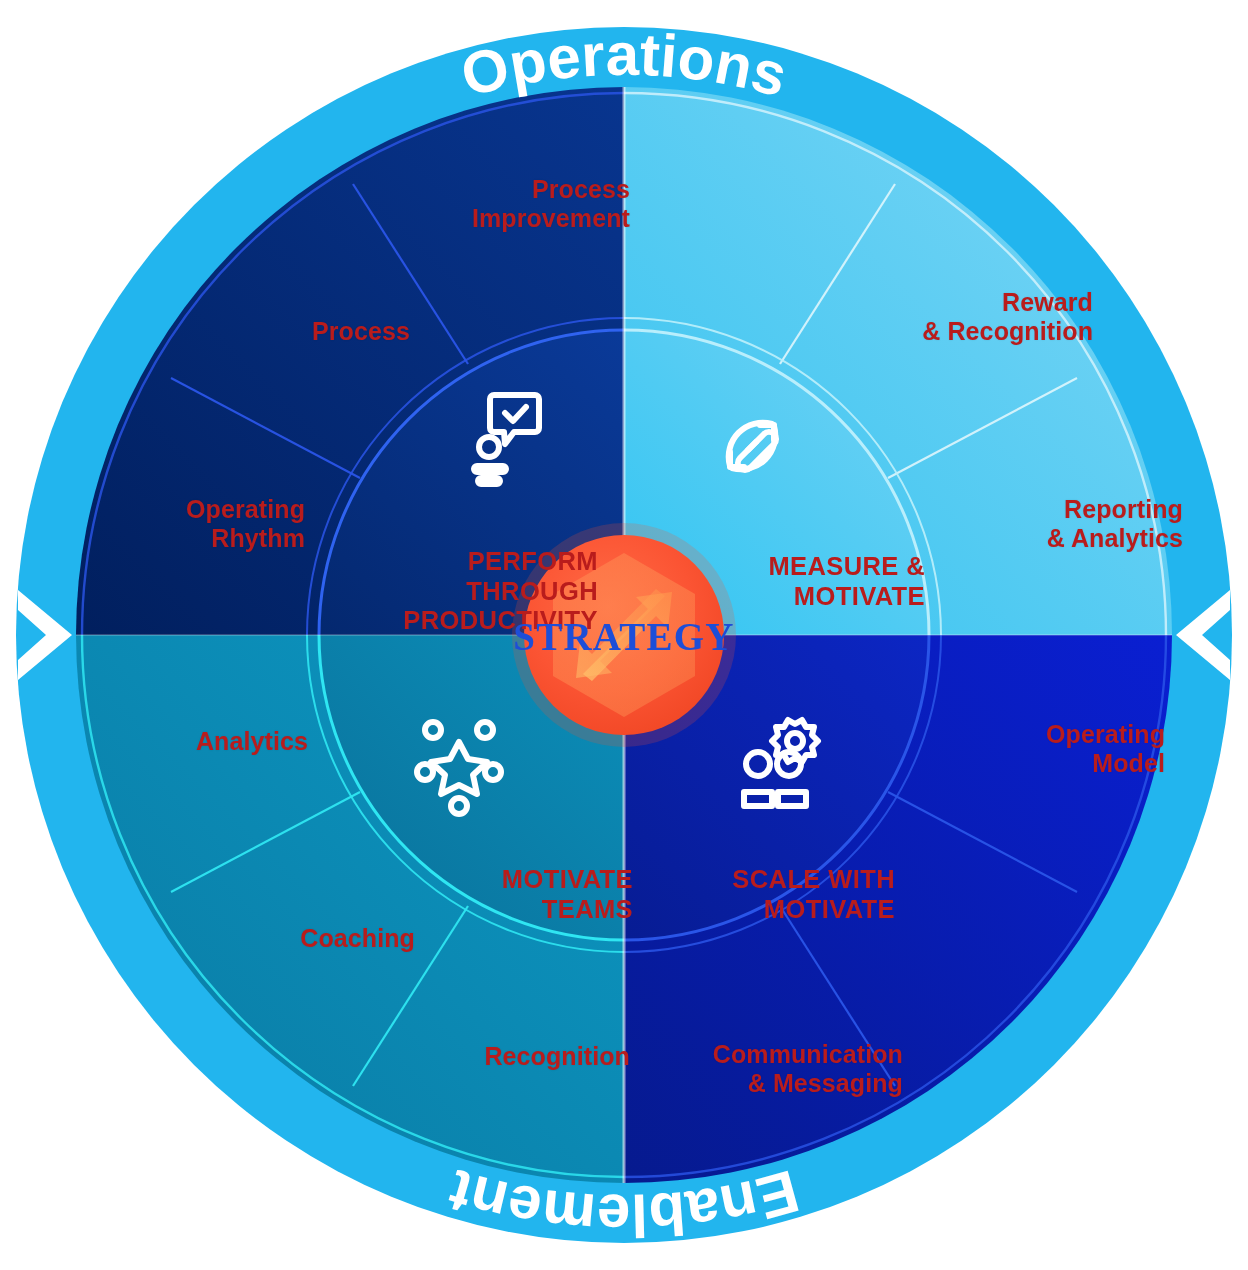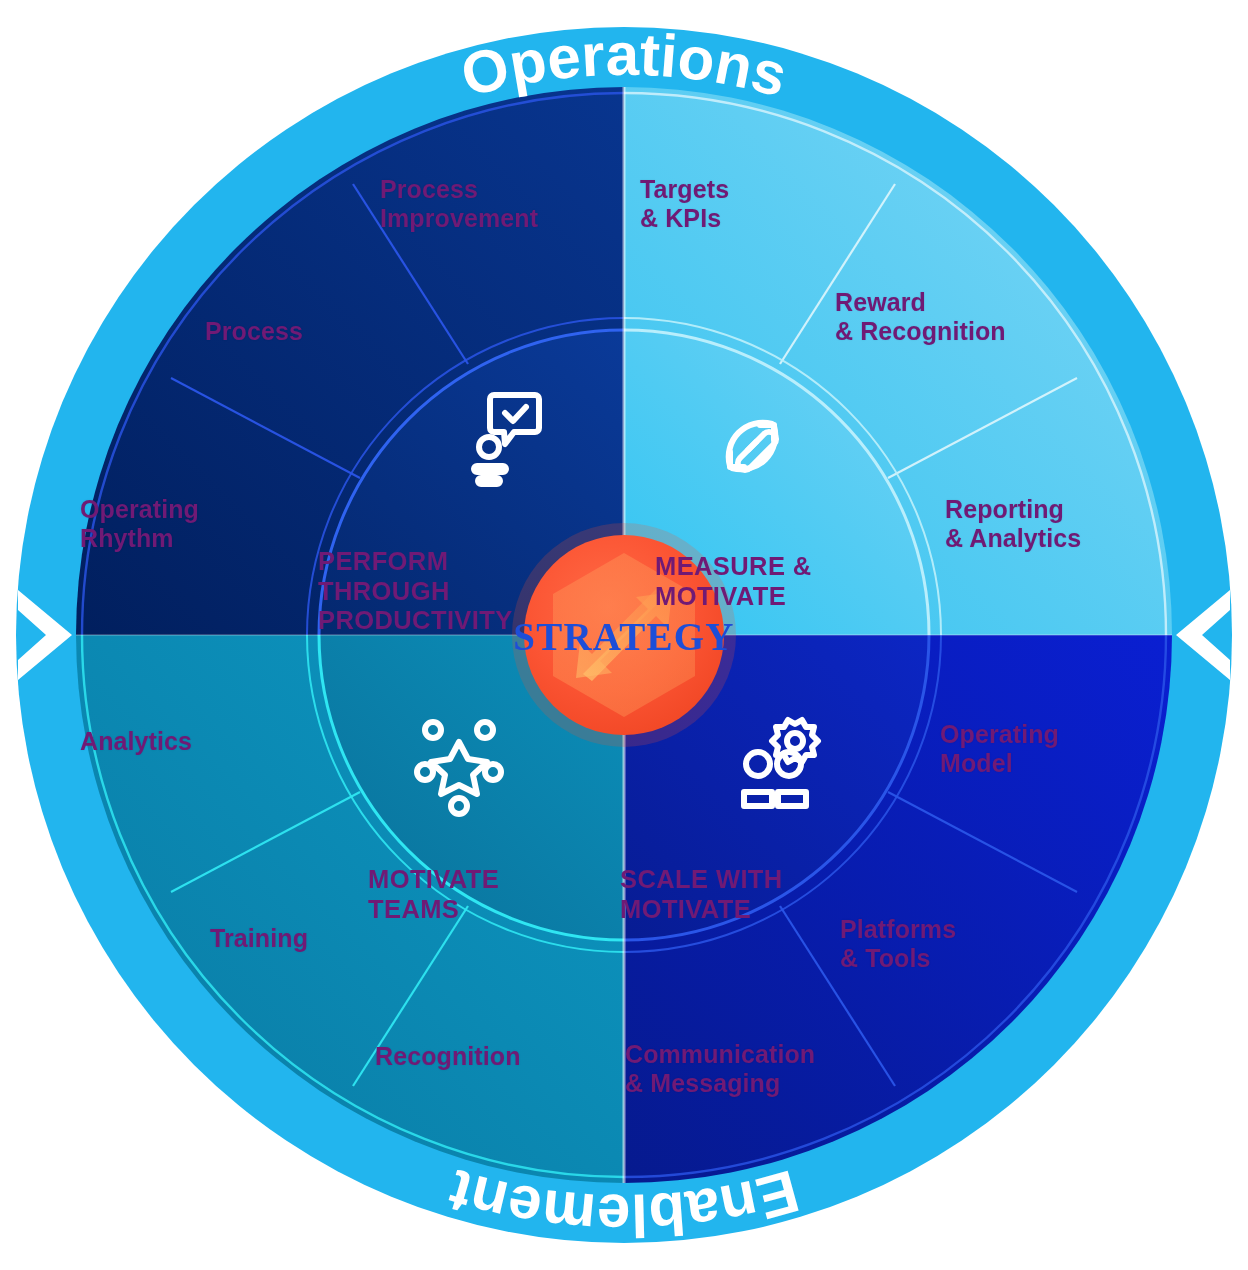--- a/index.html
+++ b/index.html
@@ -13,22 +13,22 @@
     position: relative;
     width: 1248px;
     height: 1270px;
     background: #ffffff;
   }
   svg.wheel { position: absolute; left: 0; top: 0; width: 1248px; height: 1270px; }
 
   
   .lbl {
     position: absolute;
-    color: #701a75;
-    text-align: left;
+    color: #b91c1c;
+    text-align: right;
     line-height: 1.16;
     letter-spacing: .1px;
     pointer-events: none;
     white-space: pre-line;
   }
   .outer-lbl {
     font-size: 25px;
     font-weight: 700;
     text-shadow: 0 0 2px rgba(0,0,0,.10);
   }
@@ -217,39 +217,35 @@
 
   <div class="lbl outer-lbl" style="left:380px; top:175px; width:250px;">Process
 Improvement</div>
   <div class="lbl outer-lbl" style="left:205px; top:317px; width:205px;">Process</div>
   <div class="lbl outer-lbl" style="left:80px; top:495px; width:225px;">Operating
 Rhythm</div>
   <div class="lbl inner-lbl" style="left:318px; top:500px; width:280px;">PERFORM
 THROUGH
 PRODUCTIVITY</div>
 
-  <div class="lbl outer-lbl" style="left:640px; top:175px; width:198px;">Targets
-&amp; KPIs</div>
   <div class="lbl outer-lbl" style="left:835px; top:288px; width:258px;">Reward
 &amp; Recognition</div>
   <div class="lbl outer-lbl" style="left:945px; top:495px; width:238px;">Reporting
 &amp; Analytics</div>
   <div class="lbl inner-lbl" style="left:655px; top:505px; width:270px;">MEASURE &amp;
 MOTIVATE</div>
 
   <div class="lbl outer-lbl" style="left:80px; top:727px; width:228px;">Analytics</div>
-  <div class="lbl outer-lbl" style="left:210px; top:924px; width:205px;">Training</div>
+  <div class="lbl outer-lbl" style="left:210px; top:924px; width:205px;">Coaching</div>
   <div class="lbl outer-lbl" style="left:375px; top:1042px; width:255px;">Recognition</div>
   <div class="lbl inner-lbl" style="left:368px; top:818px; width:265px;">MOTIVATE
 TEAMS</div>
 
   <div class="lbl outer-lbl" style="left:940px; top:720px; width:225px;">Operating
 Model</div>
-  <div class="lbl outer-lbl" style="left:840px; top:915px; width:240px;">Platforms
-&amp; Tools</div>
   <div class="lbl outer-lbl" style="left:625px; top:1040px; width:278px;">Communication
 &amp; Messaging</div>
   <div class="lbl inner-lbl" style="left:620px; top:818px; width:275px;">SCALE WITH
 MOTIVATE</div>
 
   <div class="center-word" style="left:504px; top:614px; width:240px;">STRATEGY</div>
 
 </div>
 
 </body></html>

